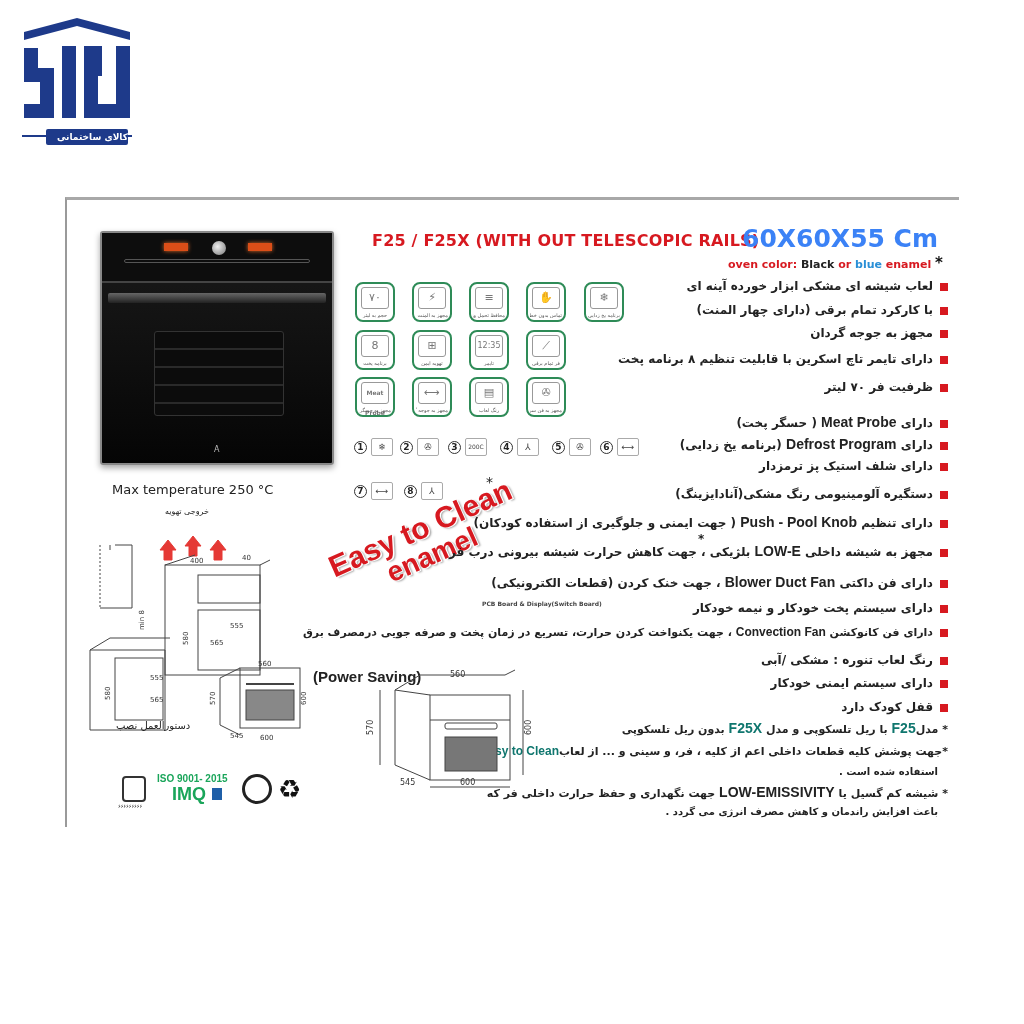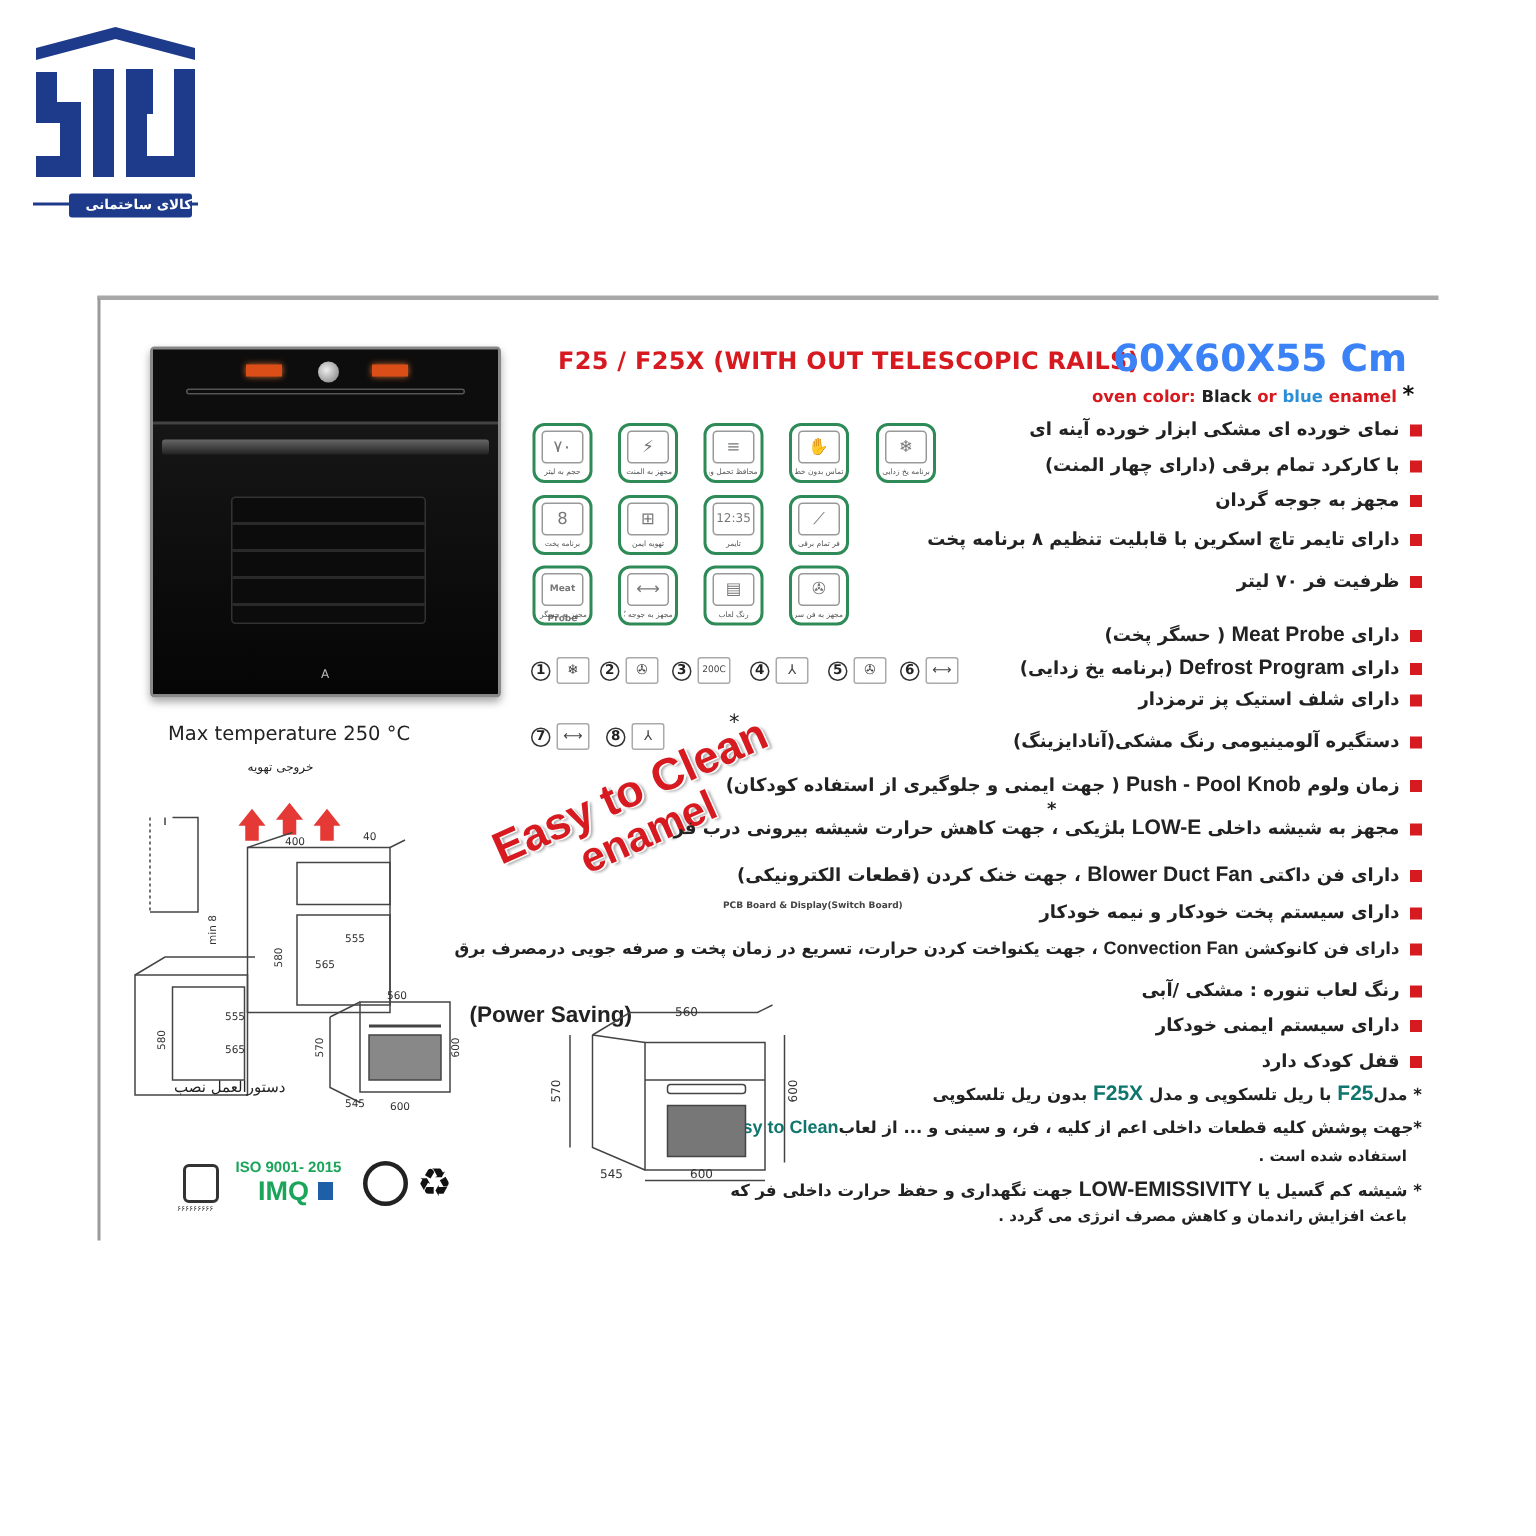--- a/index.html
+++ b/index.html
@@ -201,30 +201,30 @@
     <span class="num">8</span>
     <span class="box">⅄</span>
   </div>
 <div id="prog-star" class="abs">*</div>
 
 <div id="easy" class="abs">
   <span class="l1">Easy to Clean</span>
   <span class="l2">enamel</span>
 </div>
 
-<div class="feat" style="top:279px"><span class="bullet"></span><span>نمای خورده ای مشکی ابزار خورده آینه ای</span></div>
+<div class="feat" style="top:279px"><span class="bullet"></span><span>لعاب شیشه ای مشکی ابزار خورده آینه ای</span></div>
 <div class="feat" style="top:303px"><span class="bullet"></span><span>با کارکرد تمام برقی (دارای چهار المنت)</span></div>
 <div class="feat" style="top:326px"><span class="bullet"></span><span>مجهز به جوجه گردان</span></div>
 <div class="feat" style="top:352px"><span class="bullet"></span><span>دارای تایمر تاچ اسکرین با قابلیت تنظیم ۸ برنامه پخت</span></div>
 <div class="feat" style="top:380px"><span class="bullet"></span><span>ظرفیت فر ۷۰ لیتر</span></div>
 <div class="feat" style="top:414px"><span class="bullet"></span><span>دارای</span> <span class="en">Meat Probe</span> <span>( حسگر پخت)</span></div>
 <div class="feat" style="top:436px"><span class="bullet"></span><span>دارای</span> <span class="en">Defrost Program</span> <span>(برنامه یخ زدایی)</span></div>
 <div class="feat" style="top:459px"><span class="bullet"></span><span>دارای شلف استیک پز ترمزدار</span></div>
 <div class="feat" style="top:487px"><span class="bullet"></span><span>دستگیره آلومینیومی رنگ مشکی(آنادایزینگ)</span></div>
-<div class="feat" style="top:514px"><span class="bullet"></span><span>زمان ولوم</span> <span class="en">Push - Pool   Knob</span> <span>( جهت ایمنی و جلوگیری از استفاده کودکان)</span></div>
+<div class="feat" style="top:514px"><span class="bullet"></span><span>دارای تنظیم</span> <span class="en">Push - Pool   Knob</span> <span>( جهت ایمنی و جلوگیری از استفاده کودکان)</span></div>
 <div class="feat" style="top:543px"><span class="bullet"></span><span>مجهز به شیشه داخلی</span> <span class="en">LOW-E</span> <span>بلژیکی ، جهت کاهش حرارت شیشه بیرونی درب فر</span></div>
 <div class="abs" style="left:698px;top:532px;font-size:12px;font-weight:bold">*</div>
 <div class="feat" style="top:574px"><span class="bullet"></span><span>دارای فن داکتی</span> <span class="en">Blower Duct Fan</span> <span>، جهت خنک کردن (قطعات الکترونیکی)</span></div>
 <div id="pcb-note" class="abs">PCB Board &amp; Display(Switch Board)</div>
 <div class="feat" style="top:601px"><span class="bullet"></span><span>دارای سیستم پخت خودکار و نیمه خودکار</span></div>
 <div class="feat" style="top:625px;font-size:11px"><span class="bullet"></span><span>دارای فن کانوکشن</span> <span class="en" style="font-size:12px">Convection Fan</span> <span>، جهت یکنواخت کردن حرارت، تسریع در زمان پخت و صرفه جویی درمصرف برق</span></div>
 <div id="power-saving" class="abs">(Power Saving)</div>
 <div class="feat" style="top:653px"><span class="bullet"></span><span>رنگ لعاب تنوره :  مشکی /آبی</span></div>
 <div class="feat" style="top:676px"><span class="bullet"></span><span>دارای سیستم ایمنی خودکار</span></div>
 <div class="feat" style="top:700px"><span class="bullet"></span><span>قفل کودک دارد</span></div>

